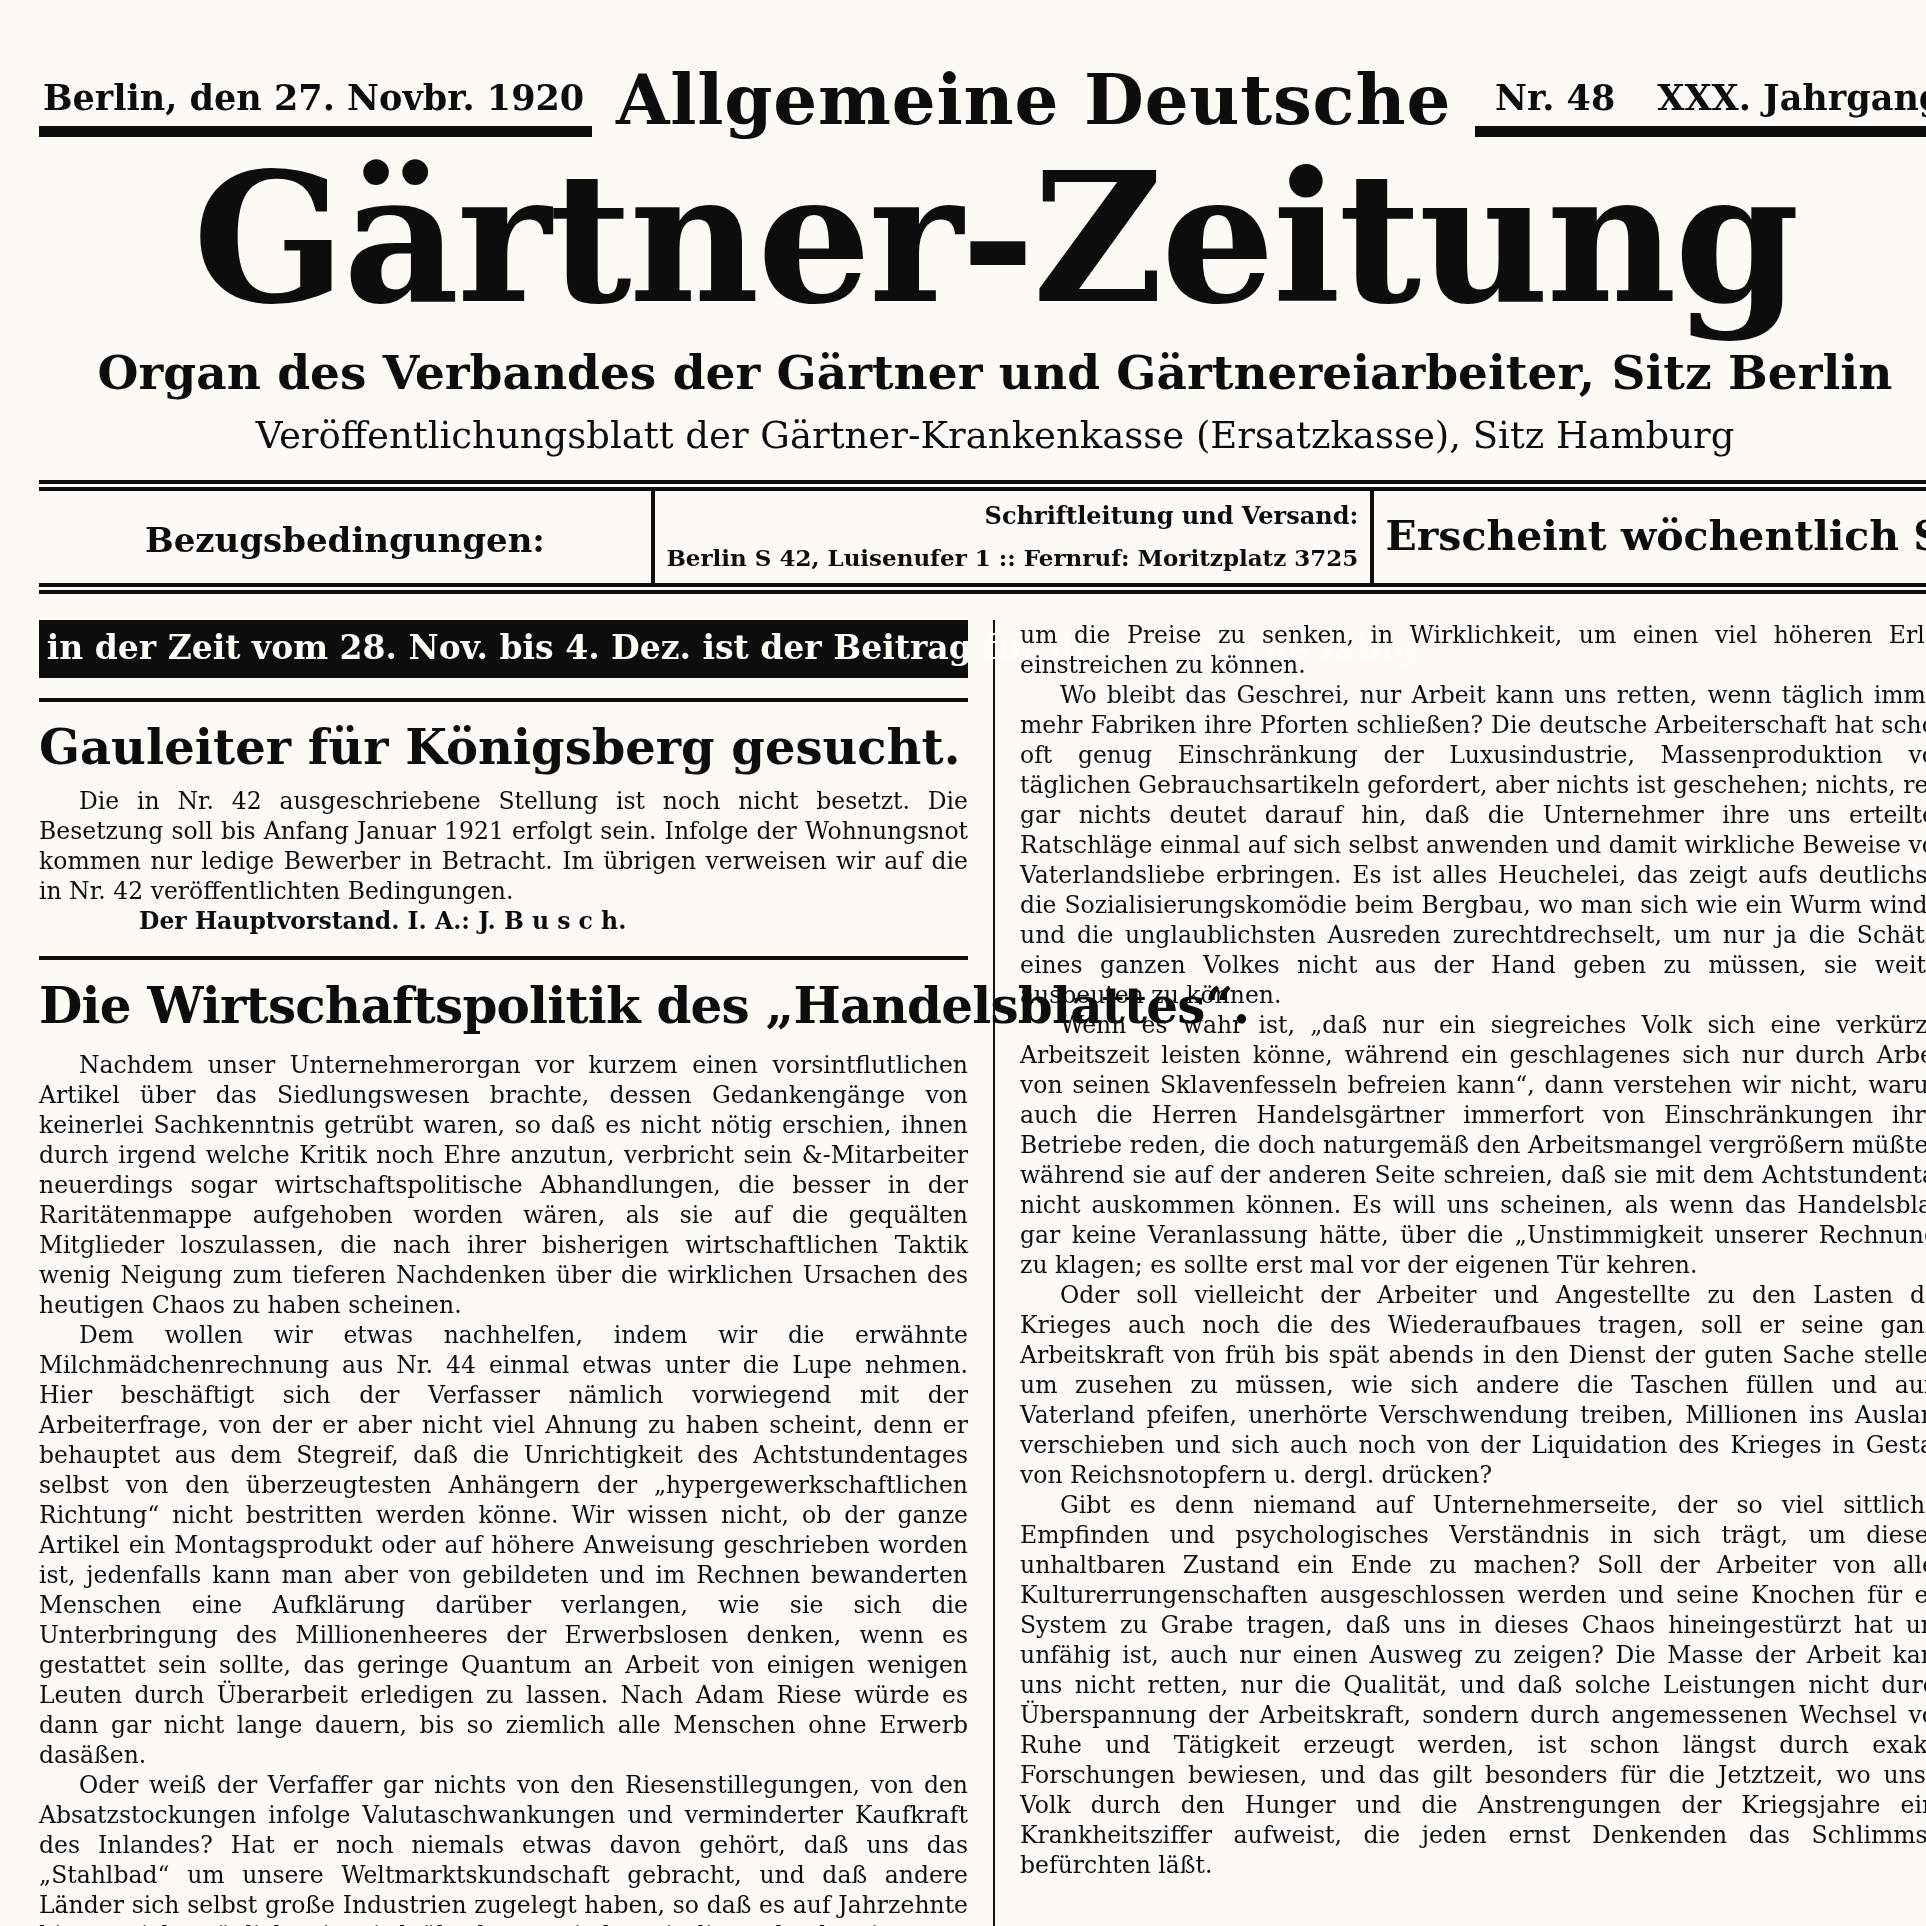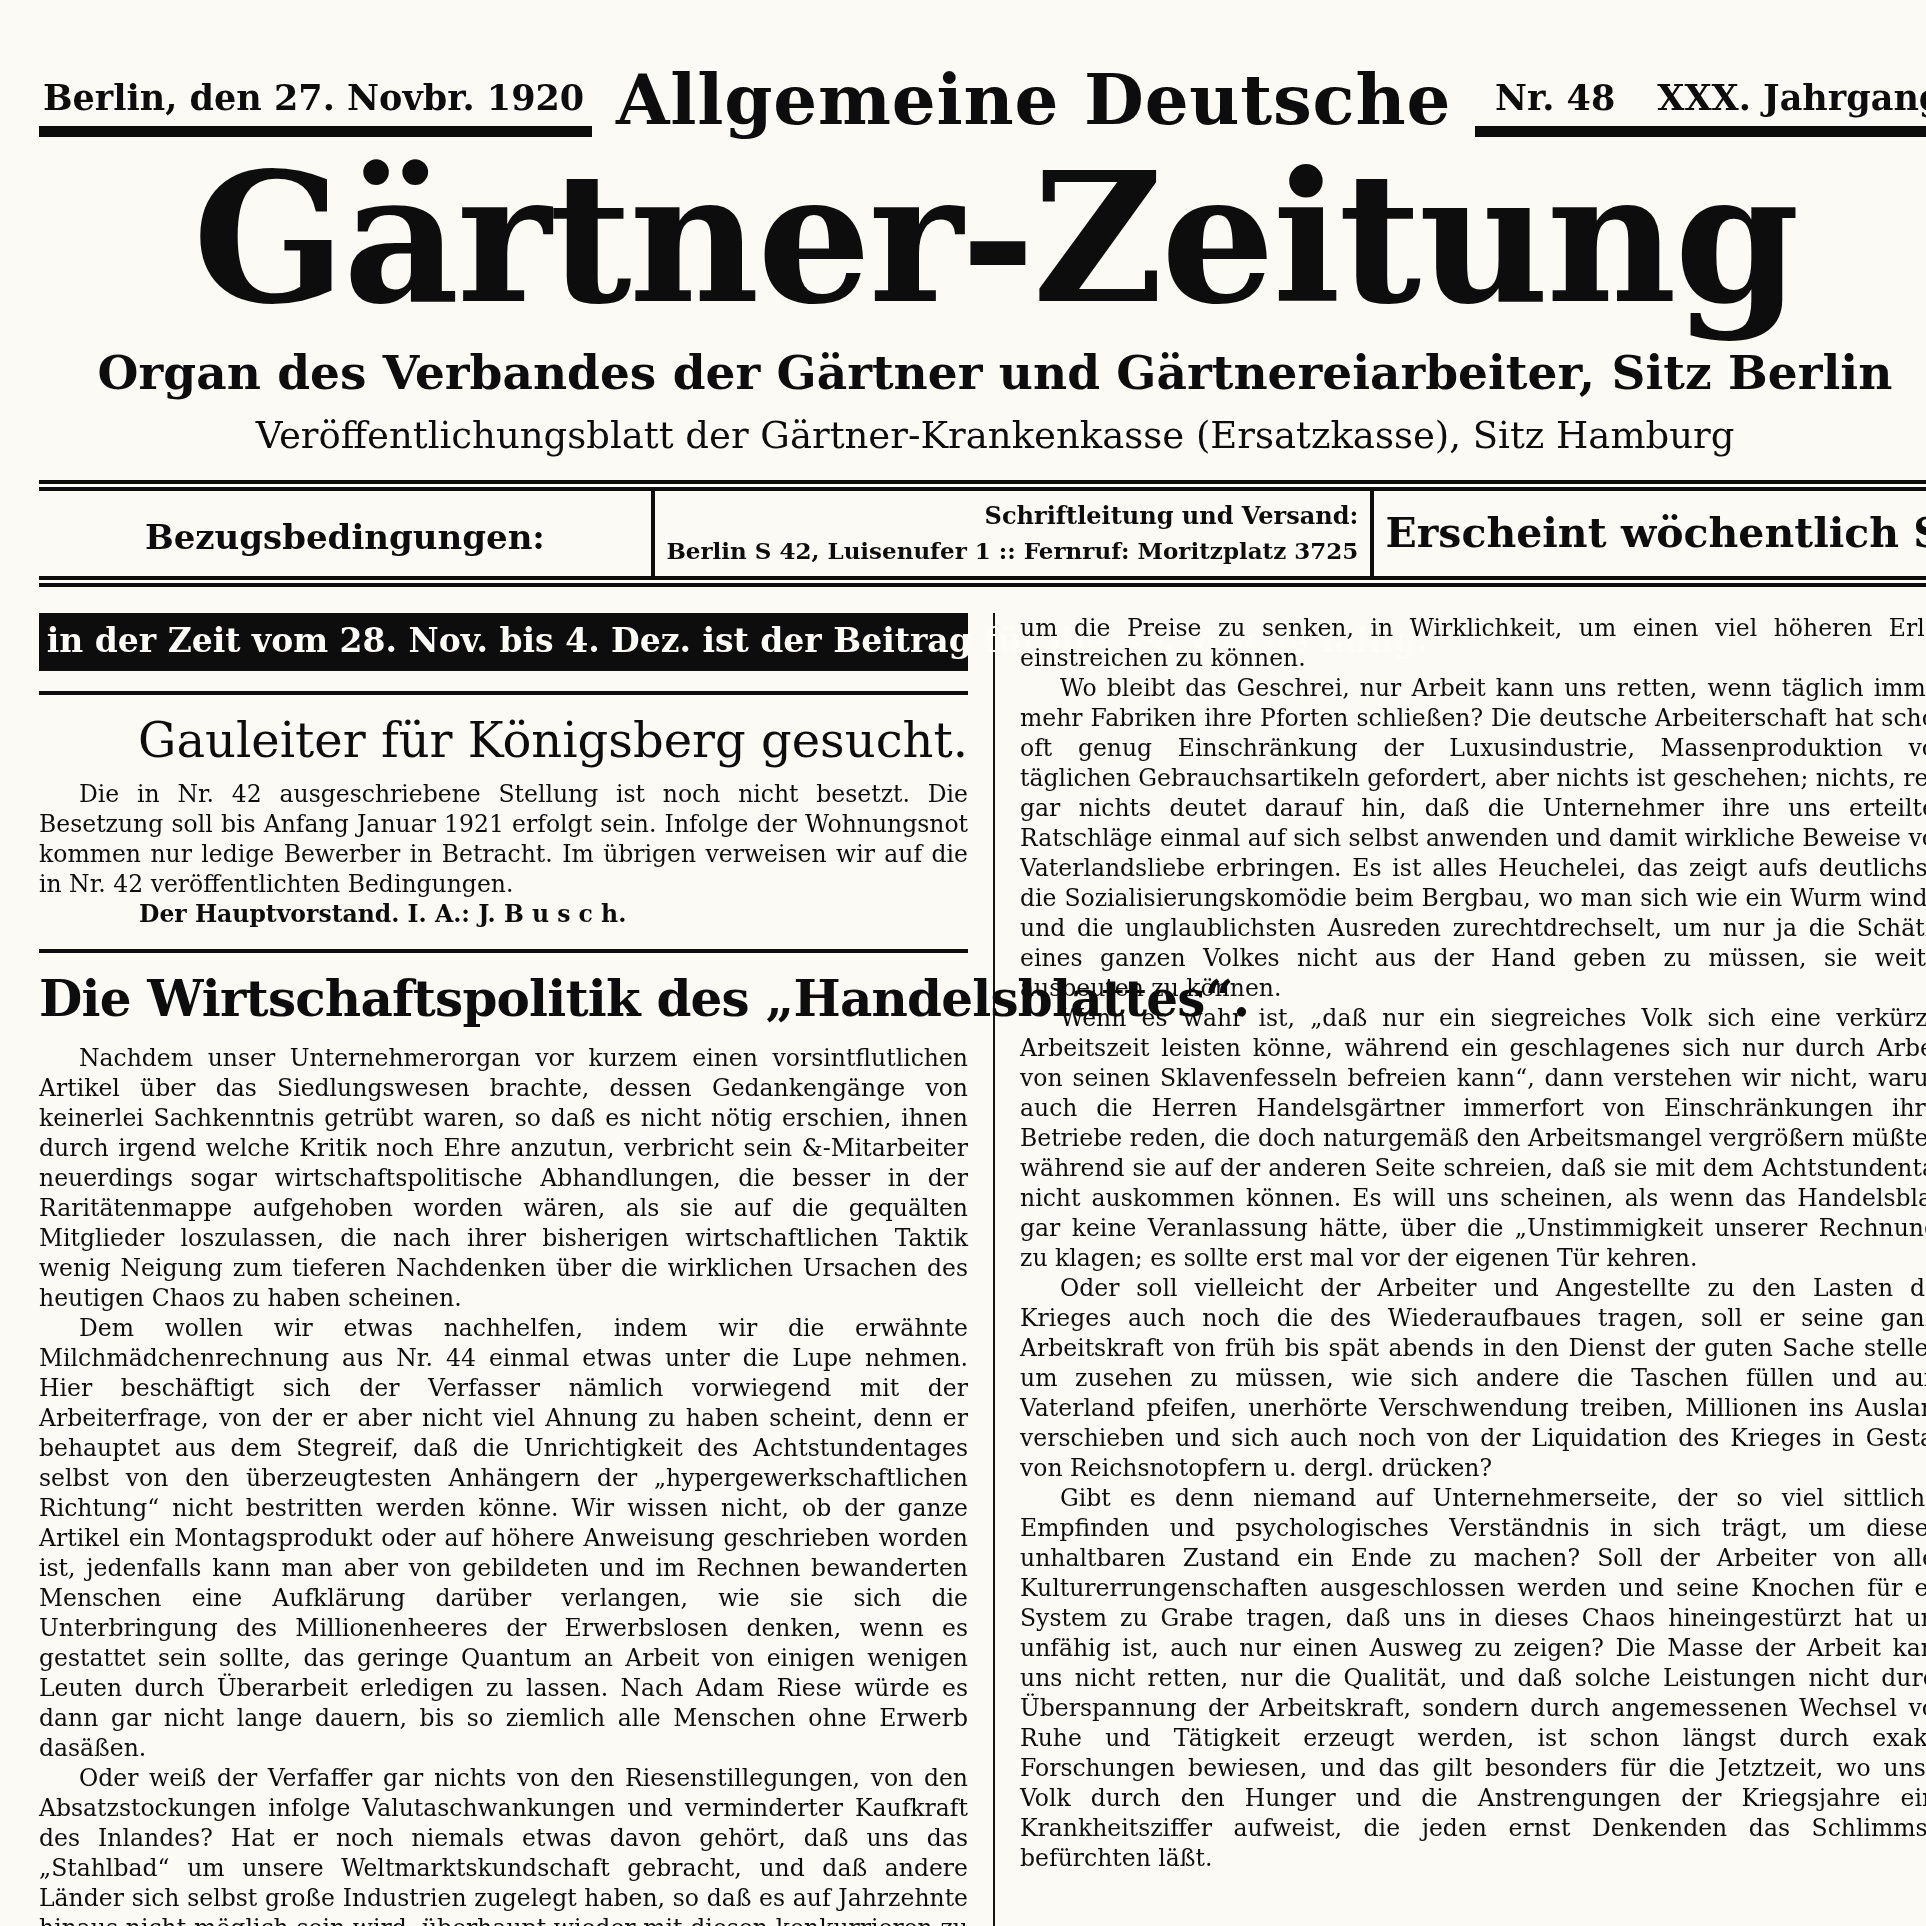--- a/index.html
+++ b/index.html
@@ -77,21 +77,21 @@
     display: flex;
     flex-direction: column;
     justify-content: center;
   }
   .cell-subscription { flex: 0 0 32%; flex-direction: row !important; align-items: center; gap: 10px; }
   .cell-editorial    { flex: 0 0 33%; border-left: 4.6px solid #0d0d0d; border-right: 4.6px solid #0d0d0d; text-align: right; }
   .cell-frequency    { flex: 1 1 auto; text-align: center; }
   .sub-label { font-weight: bold; font-size: 34px; line-height: 1.05; flex: 0 0 auto; margin-top: 9px; }
   .sub-text  { font-weight: bold; font-size: 23px; line-height: 1.25; text-align: center; }
   .ed-label  { font-weight: bold; font-size: 24px; line-height: 1.2; }
-  .ed-text   { font-weight: bold; font-size: 23px; line-height: 1.2; margin-top: 7px; white-space: nowrap; }
+  .ed-text   { font-weight: bold; font-size: 23px; line-height: 1.2; margin-top: 14px; white-space: nowrap; }
   .freq-text { font-weight: bold; font-size: 41px; line-height: 1.05; white-space: nowrap; }
   
   .columns {
     display: flex;
     margin-top: 26px;
     align-items: stretch;
   }
   .col { box-sizing: border-box; width: 50%; }
   .col-left  { padding-right: 25px; border-right: 2.7px solid #141414; }
   .col-right { padding-left: 25px; }
@@ -114,24 +114,24 @@
     white-space: nowrap;
     text-align: center;
   }
   .col-rule {
     border: none;
     border-top: 4.2px solid #0d0d0d;
     margin: 20px 0;
   }
   .headline-announcement {
     margin: 0 0 14px 0;
-    text-align: right;
+    text-align: left;
     font-size: 48px;
     line-height: 1.05;
-    font-weight: normal;
+    font-weight: bold;
     white-space: nowrap;
   }
   .signature {
     font-weight: bold;
     text-align: center;
     padding-left: 100px;
     text-indent: 0 !important;
   }
   .headline-article {
     margin: 0 0 17px 0;

